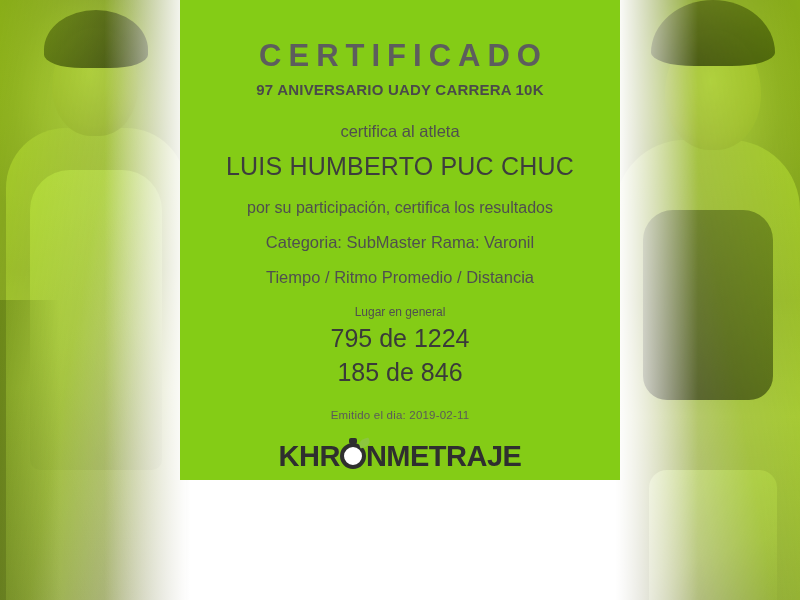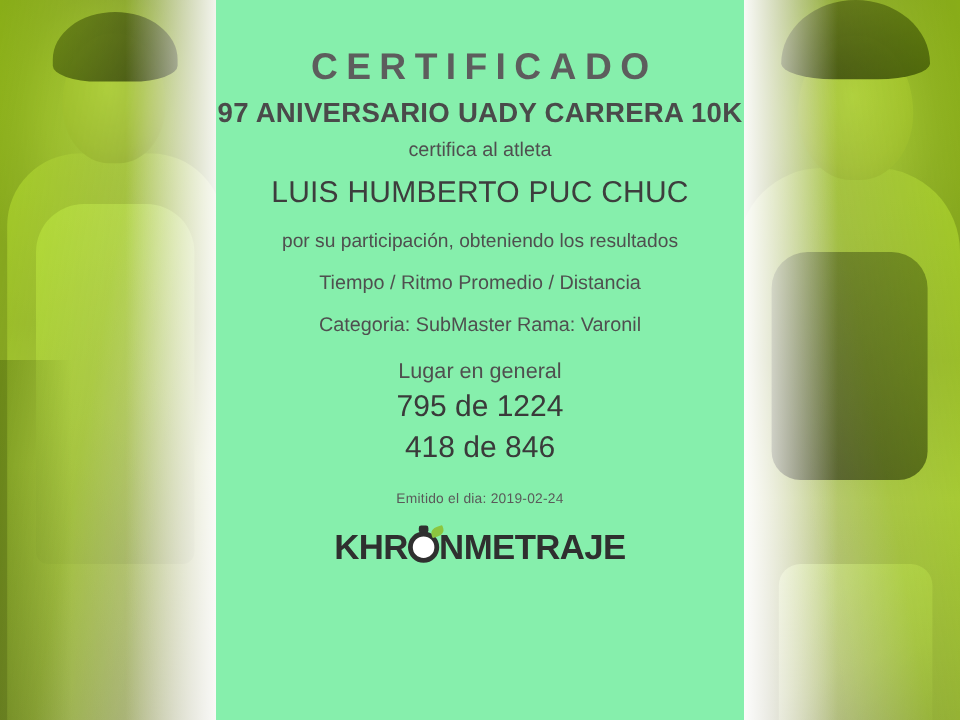--- a/index.html
+++ b/index.html
@@ -142,37 +142,37 @@
     position: absolute; inset: 0;
     background: linear-gradient(to left, rgba(255,255,255,0) 55%, rgba(255,255,255,.95) 97%, #fff 100%);
   }
 
   
   .content {
     position: absolute;
     left: 180px;
     top: 0;
     width: 440px;
-    height: 600px;
-    background: #86efac;
+    height: 480px;
+    background: #84cc16;
     text-align: center;
     color: #4c4c4c;
     padding-top: 38px;
   }
 
   .cert-title {
     font-size: 31px;
     letter-spacing: 7px;
     font-weight: bold;
     color: #5d5d5d;
     text-indent: 7px;
   }
   .cert-subtitle {
     margin-top: 7px;
-    font-size: 23px;
+    font-size: 15px;
     font-weight: bold;
     color: #4a4a4a;
     letter-spacing: .2px;
   }
   .line-sm {
     font-size: 16.5px;
     color: #4f4f4f;
   }
   .athlete-name {
     font-size: 25px;
@@ -181,24 +181,24 @@
   }
   .line-md {
     font-size: 16px;
     color: #4f4f4f;
   }
   .result-big {
     font-size: 26px;
     color: #3a3a3a;
     letter-spacing: .3px;
   }
-  .label-row { font-size: 18px; color: #4f4f4f; }
+  .label-row { font-size: 12px; color: #4f4f4f; }
   .value-row { font-size: 25px;   color: #3a3a3a; }
 
-  .sp-1 { margin-top: 8px; }
+  .sp-1 { margin-top: 24px; }
   .sp-2 { margin-top: 11px; }
   .sp-3 { margin-top: 18px; }
   .sp-4 { margin-top: 16px; }
   .sp-5 { margin-top: 16px; }
   .sp-6 { margin-top: 8px; }
   .sp-7 { margin-top: 18px; }
   .sp-8 { margin-top: 5px; }
 
   .issued {
     margin-top: 22px;
@@ -286,33 +286,33 @@
   <div class="content">
 
     <div class="cert-title">CERTIFICADO</div>
 
     <div class="cert-subtitle">97 ANIVERSARIO UADY CARRERA 10K</div>
 
     <div class="line-sm sp-1">certifica al atleta</div>
 
     <div class="athlete-name sp-2">LUIS HUMBERTO PUC CHUC</div>
 
-    <div class="line-md sp-3">por su participación, obteniendo los resultados</div>
+    <div class="line-md sp-3">por su participación, certifica los resultados</div>
+
+    <div class="line-sm sp-4">Categoria: SubMaster Rama: Varonil</div>
 
     <div class="line-sm sp-5">Tiempo / Ritmo Promedio / Distancia</div>
-
-    <div class="line-sm sp-4">Categoria: SubMaster Rama: Varonil</div>
 
 
     <div class="label-row sp-7">Lugar en general</div>
     <div class="value-row sp-8">795 de 1224</div>
 
-    <div class="value-row sp-8">418 de 846</div>
-
-
-    <div class="issued">Emitido el dia: 2019-02-24</div>
+    <div class="value-row sp-8">185 de 846</div>
+
+
+    <div class="issued">Emitido el dia: 2019-02-11</div>
 
     <div class="logo-wrap">
       <span class="logo-text"><span>KHR</span><span class="logo-o"><span class="ring"></span><span class="crown"></span><span class="leaf"></span></span><span>N</span><span>METRAJE</span></span>
     </div>
 
   </div>
 </div>
 
 </body></html>

